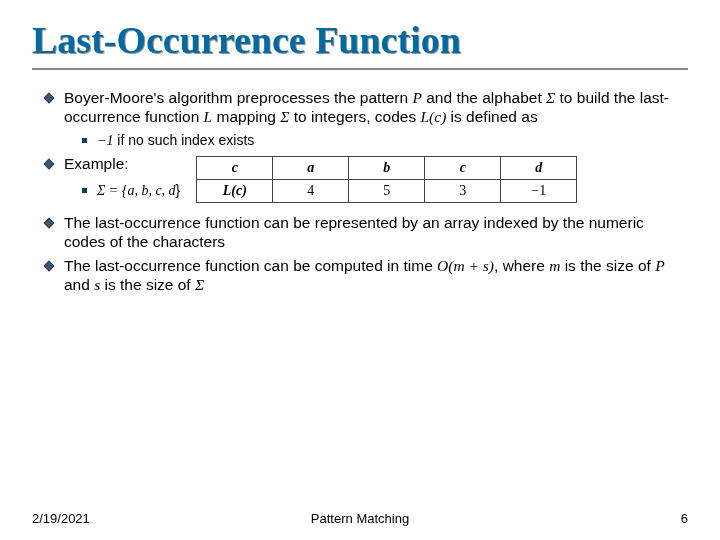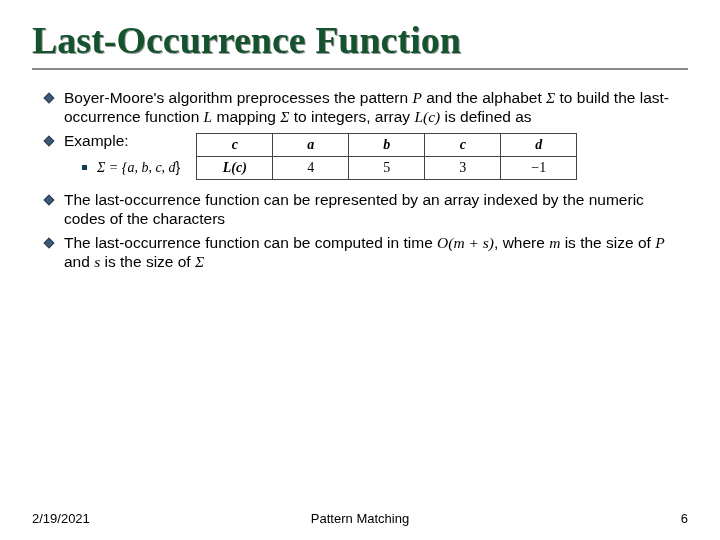--- a/index.html
+++ b/index.html
@@ -9,21 +9,21 @@
     font-family: Verdana, Arial, sans-serif;
     background: #fff;
     color: #000;
     position: relative;
     padding: 18px 32px 0 32px;
   }
   .title {
     font-family: "Times New Roman", Times, serif;
     font-size: 38px;
     font-weight: bold;
-    color: #14532d;
+    color: #0369a1;
     margin-bottom: 4px;
     text-shadow: 1px 1px 0 #999;
   }
   .hr { border-top: 2px solid #888; margin-top: 6px; margin-bottom: 18px; }
   .content { padding-left: 10px; padding-right: 10px; }
   .b1 { display: flex; align-items: flex-start; margin-bottom: 4px; }
   .b1 .icon { flex: 0 0 auto; margin-right: 8px; margin-top: 3px; }
   .b1 .txt { font-size: 15.5px; line-height: 1.25; }
   .b2 { display: flex; align-items: flex-start; margin-left: 40px; margin-bottom: 2px; }
   .b2 .sq { flex: 0 0 auto; width: 5px; height: 5px; background: #104058; margin-top: 7px; margin-right: 10px; }
@@ -51,25 +51,31 @@
 <div class="content">
 
   <div class="b1">
     <span class="icon">
       <svg class="diamond" viewBox="0 0 14 14">
           <rect x="3.5" y="3.5" width="7" height="7" transform="rotate(45 7 7)" fill="#3a5a78" stroke="#2a3a4a" stroke-width="1"></rect>
           <line x1="7" y1="1" x2="13" y2="7" stroke="#dde" stroke-width="1"></line>
         </svg>
     </span>
     <div class="txt">
-      <span>Boyer-Moore's algorithm preprocesses the pattern </span><span class="it">P</span><span> and the alphabet </span><span class="sym">Σ</span><span> to build the last-occurrence function </span><span class="it">L</span><span> mapping </span><span class="sym">Σ</span><span> to integers, array </span><span class="it">L(c)</span><span> is defined as</span>
+      <span>Boyer-Moore's algorithm preprocesses the pattern </span><span class="it">P</span><span> and the alphabet </span><span class="sym">Σ</span><span> to build the last-occurrence function </span><span class="it">L</span><span> mapping </span><span class="sym">Σ</span><span> to integers, codes </span><span class="it">L(c)</span><span> is defined as</span>
     </div>
   </div>
 
 
+  <div class="b2">
+    <span class="sq"></span>
+    <div class="txt">
+      <span class="it">−1</span><span> if no such index exists</span>
+    </div>
+  </div>
 
   <div class="b1 ex-row" style="margin-top:4px;">
     <div class="ex-left" style="display:flex;">
       <span class="icon">
         <svg class="diamond" viewBox="0 0 14 14">
             <rect x="3.5" y="3.5" width="7" height="7" transform="rotate(45 7 7)" fill="#3a5a78" stroke="#2a3a4a" stroke-width="1"></rect>
             <line x1="7" y1="1" x2="13" y2="7" stroke="#dde" stroke-width="1"></line>
           </svg>
       </span>
       <div>

